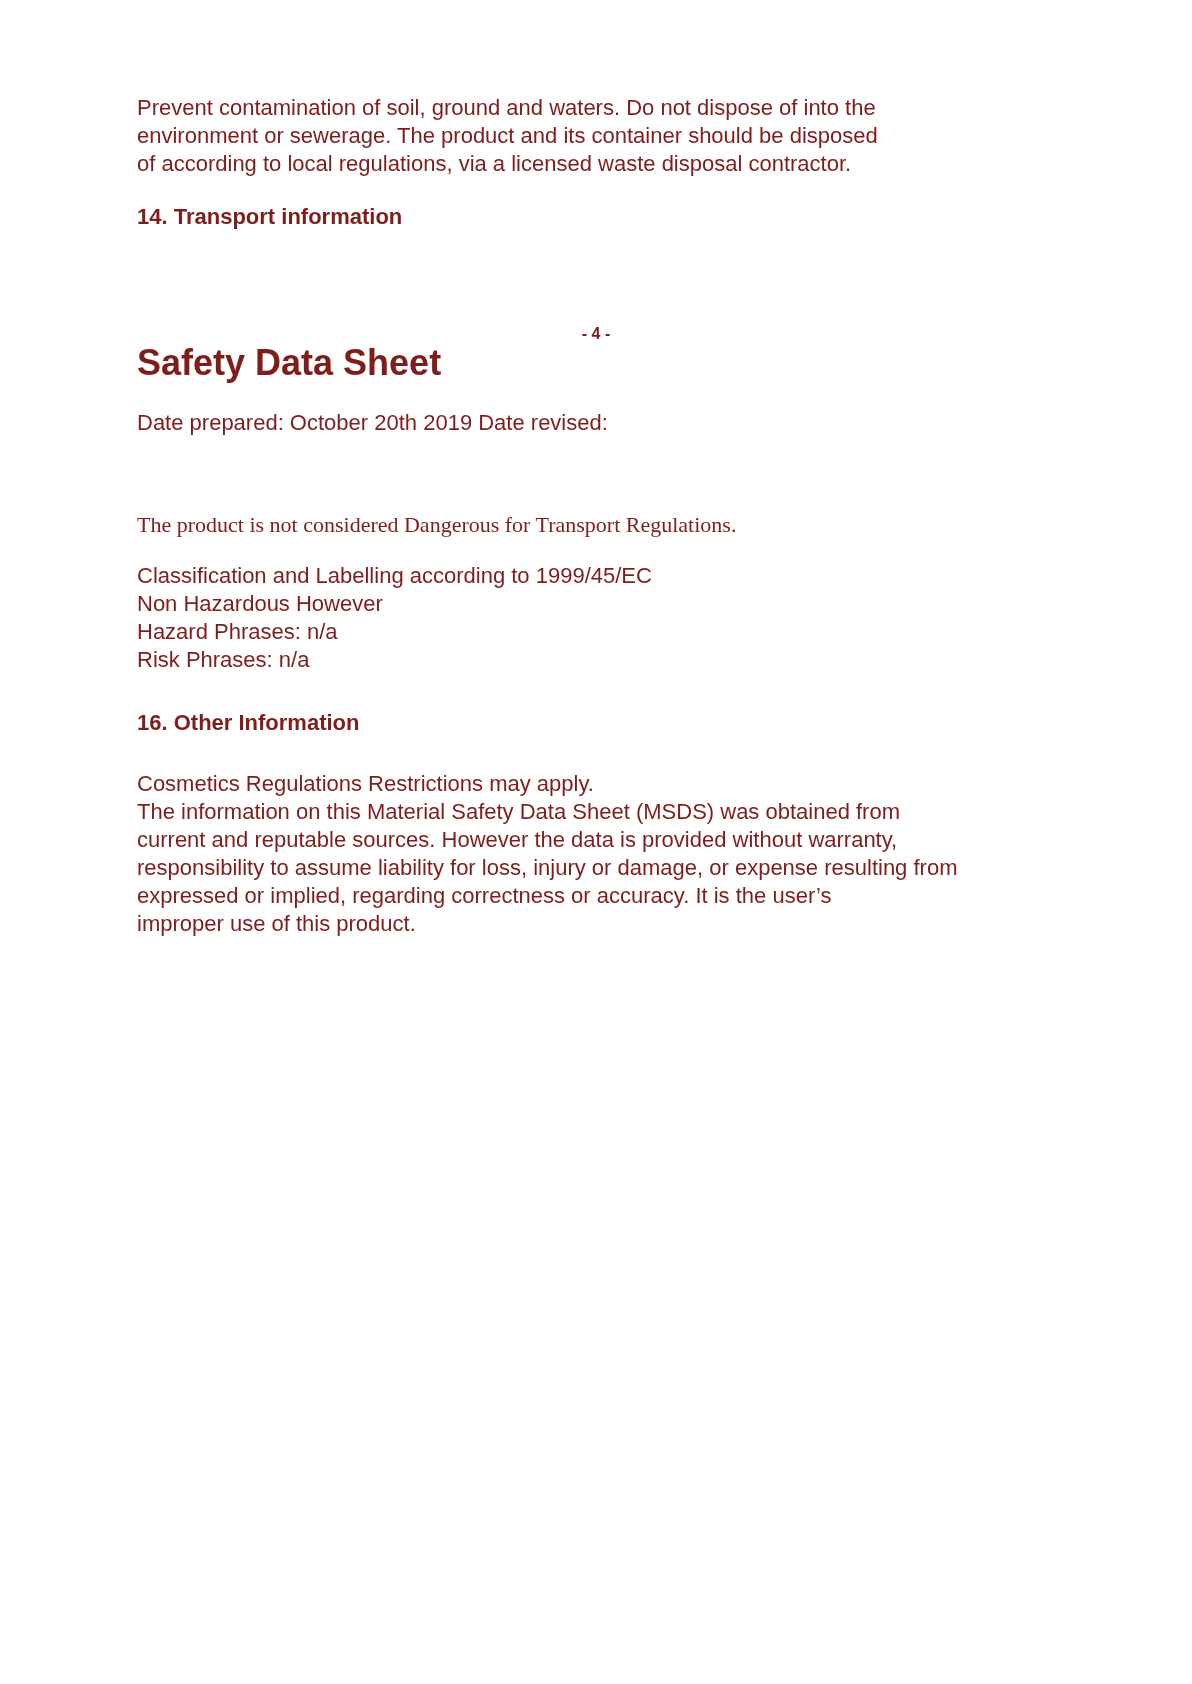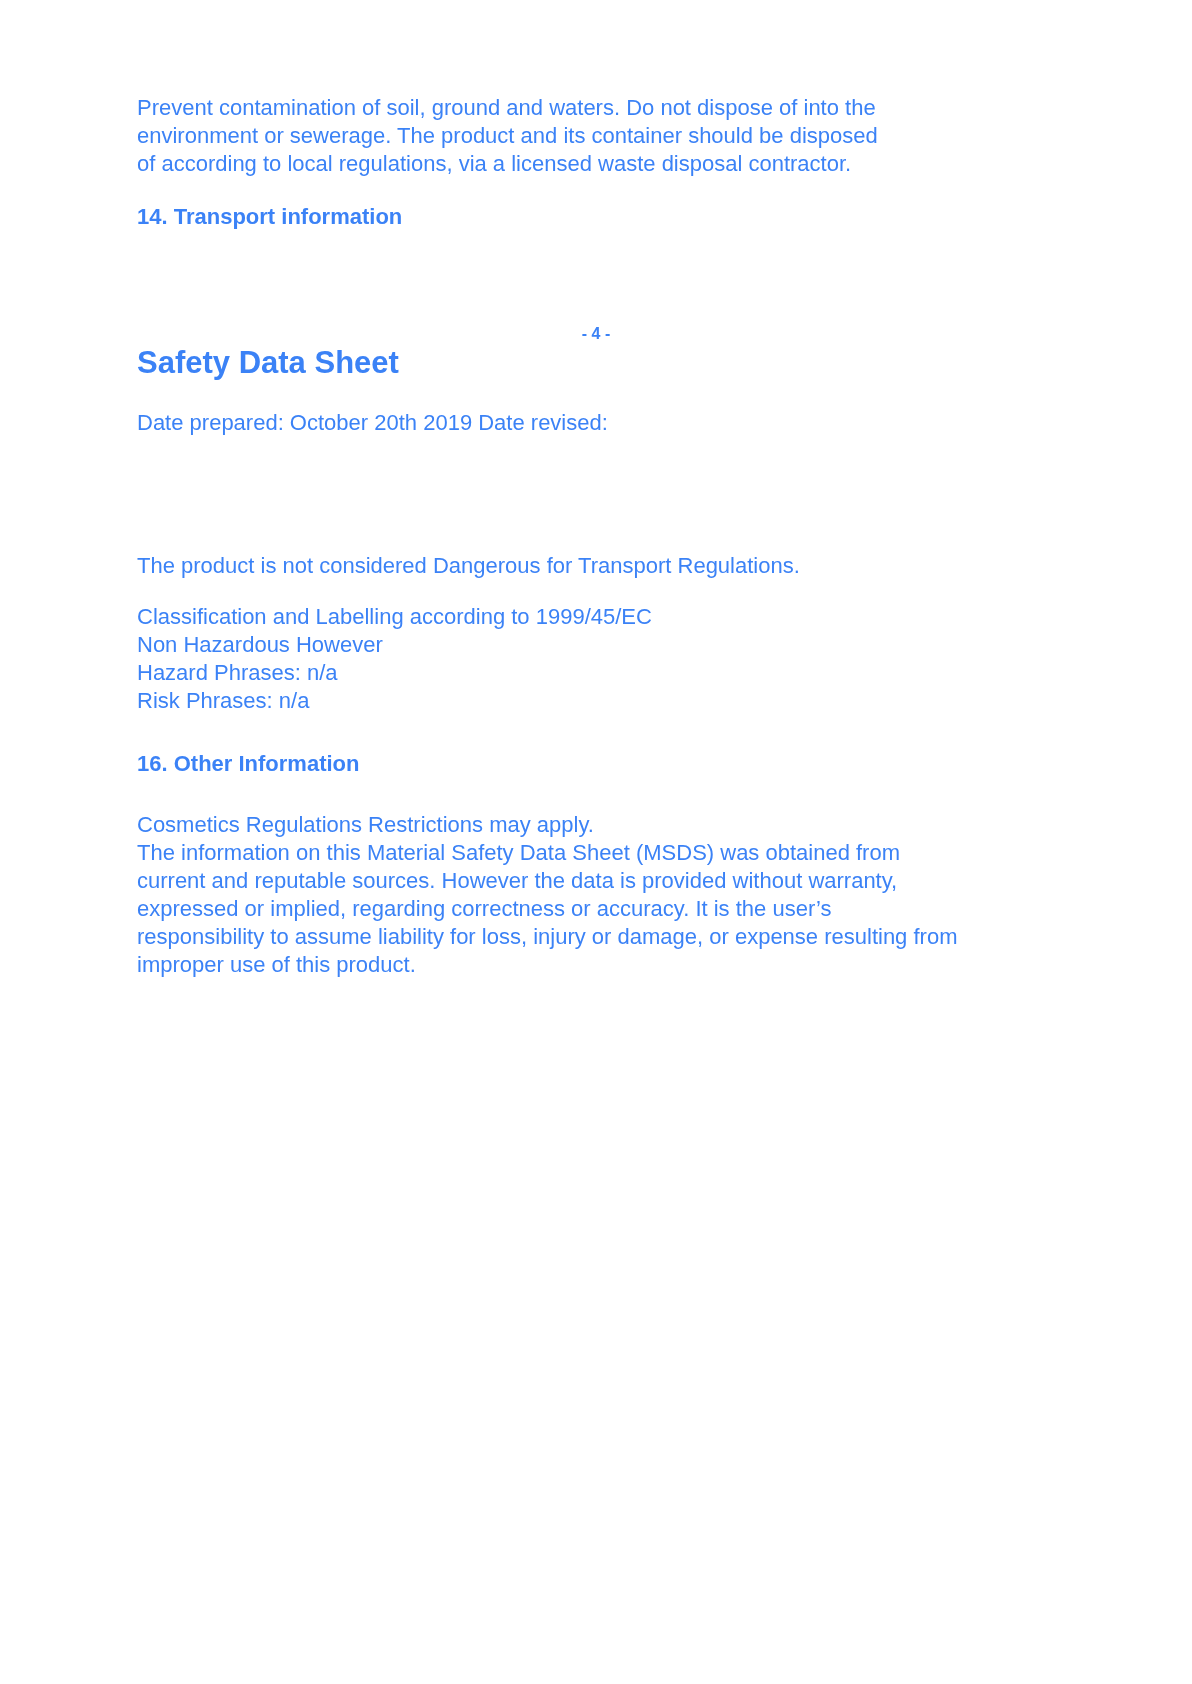--- a/index.html
+++ b/index.html
@@ -2,21 +2,21 @@
 <html><head>
 <meta charset="utf-8">
 <style>
   * { box-sizing: border-box; }
   html, body { margin: 0; padding: 0; background: #ffffff; }
   .page {
     position: relative;
     width: 1192px;
     height: 1684px;
     background: #ffffff;
-    color: #3b82f6;
+    color: #7f1d1d;
     font-family: "Liberation Sans", sans-serif;
     overflow: hidden;
   }
   .content {
     position: absolute;
     left: 137px;
     top: 94px;
     width: 918px;
   }
   .content > * { margin: 0; }
@@ -36,27 +36,27 @@
   .page-marker {
     margin-top: 92px;
     width: 918px;
     text-align: center;
     font-size: 16px;
     line-height: 21px;
     font-weight: bold;
   }
   .doc-title {
     margin-top: 0;
-    font-size: 31px;
+    font-size: 36px;
     line-height: 38px;
     font-weight: bold;
     white-space: nowrap;
   }
   .date-line { margin-top: 27px; }
-  .transport-statement { margin-top: 115px; }
+  .transport-statement { margin-top: 74px; font-family: Liberation Serif, serif; }
   .heading-15 { margin-top: 27px; }
   .regulatory-block { margin-top: 23px; }
   .heading-16 { margin-top: 35px; }
   .other-block { margin-top: 33px; }
 </style>
 </head>
 <body>
 
 <div class="page">
   <div class="content">
@@ -84,19 +84,19 @@
       <div class="line">Hazard Phrases: n/a</div>
       <div class="line">Risk Phrases: n/a</div>
     </div>
 
     <h2 class="section-heading heading-16">16. Other Information</h2>
 
     <div class="para other-block">
       <div class="line">Cosmetics Regulations Restrictions may apply.</div>
       <div class="line">The information on this Material Safety Data Sheet (MSDS) was obtained from</div>
       <div class="line">current and reputable sources. However the data is provided without warranty,</div>
+      <div class="line">responsibility to assume liability for loss, injury or damage, or expense resulting from</div>
       <div class="line">expressed or implied, regarding correctness or accuracy. It is the user’s</div>
-      <div class="line">responsibility to assume liability for loss, injury or damage, or expense resulting from</div>
       <div class="line">improper use of this product.</div>
     </div>
 
   </div>
 </div>
 
 </body></html>

